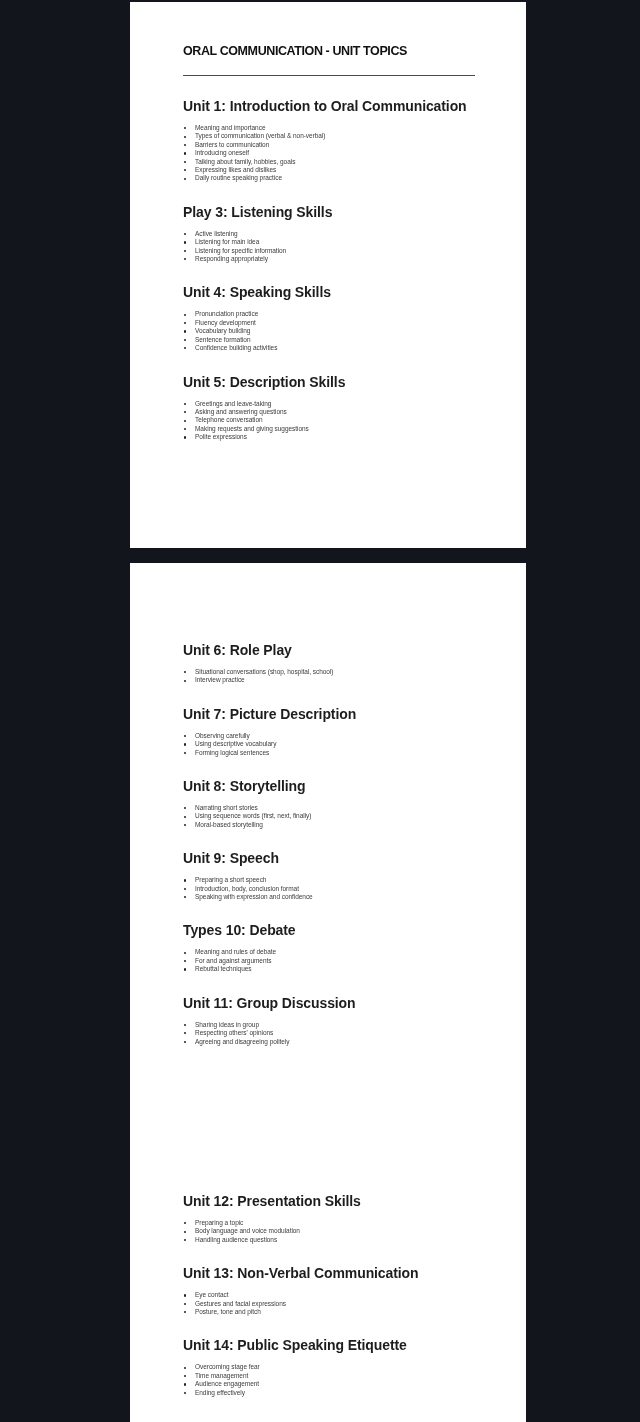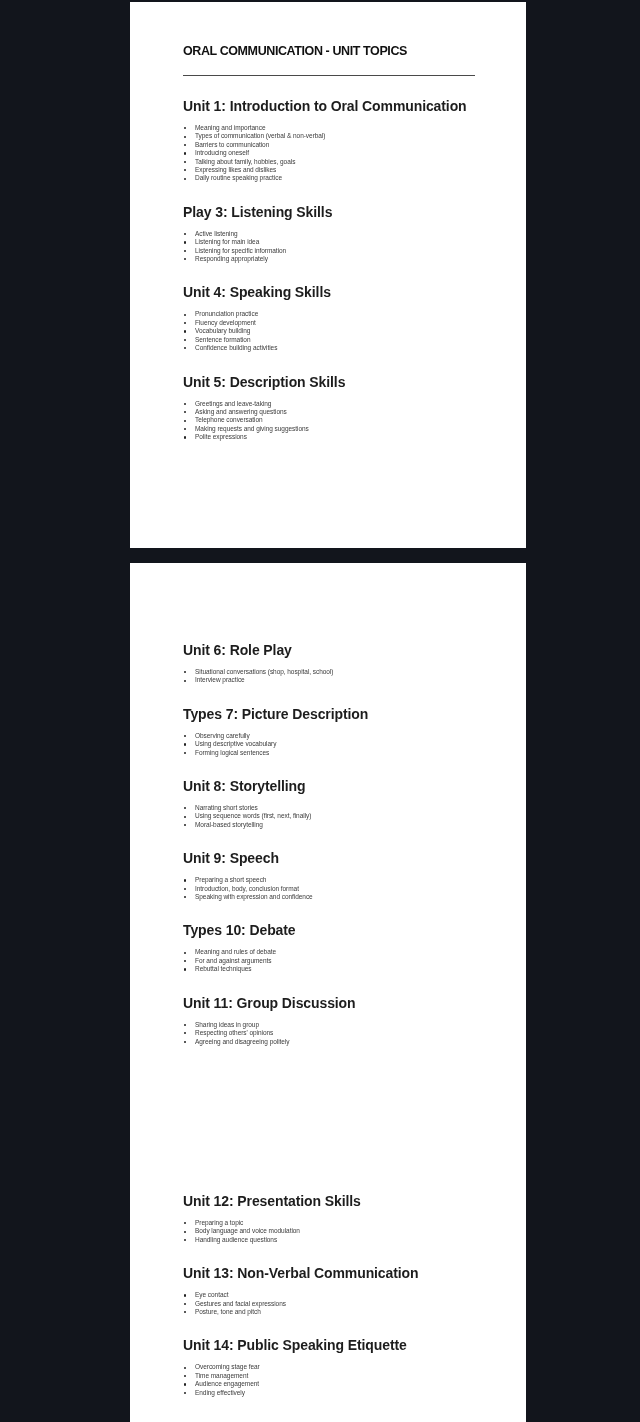--- a/index.html
+++ b/index.html
@@ -126,21 +126,21 @@
     </section>
     <section class="page page-2">
       <div class="unit">
         <h2 class="unit-heading">Unit 6: Role Play</h2>
         <ul class="bullets">
           <li class="bullet">Situational conversations (shop, hospital, school)</li>
           <li class="bullet">Interview practice</li>
         </ul>
       </div>
       <div class="unit">
-        <h2 class="unit-heading">Types 7: Picture Description</h2>
+        <h2 class="unit-heading">Unit 7: Picture Description</h2>
         <ul class="bullets">
           <li class="bullet">Observing carefully</li>
           <li class="bullet">Using descriptive vocabulary</li>
           <li class="bullet">Forming logical sentences</li>
         </ul>
       </div>
       <div class="unit">
         <h2 class="unit-heading">Unit 8: Storytelling</h2>
         <ul class="bullets">
           <li class="bullet">Narrating short stories</li>

